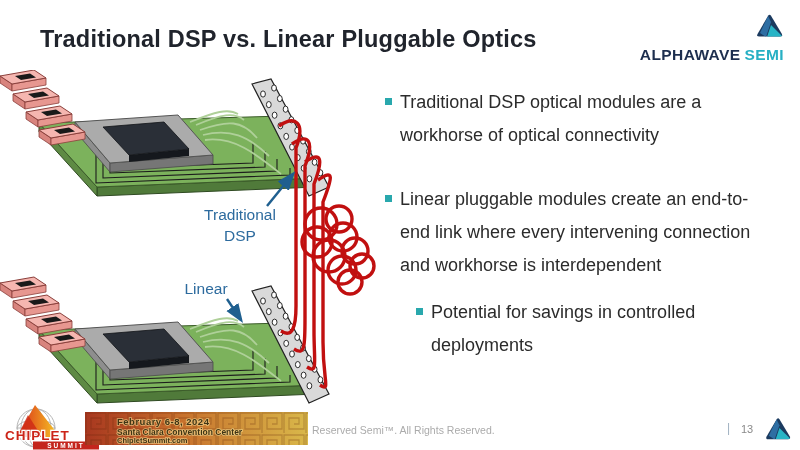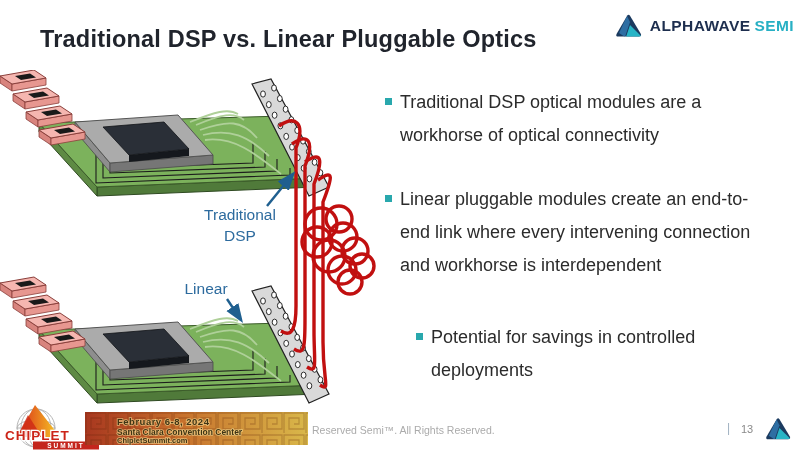--- a/index.html
+++ b/index.html
@@ -5,30 +5,30 @@
   html,body{margin:0;padding:0;background:#e9e9e9;}
   .slide{
     position:relative;width:800px;height:450px;background:#ffffff;overflow:hidden;
     font-family:"Liberation Sans",sans-serif;margin:0 auto;
   }
   
   .title{
     position:absolute;left:40px;top:26px;font-size:23.5px;font-weight:bold;
     color:#20242c;letter-spacing:.2px;
   }
-  .aw-logo{position:absolute;top:13px;right:6px;display:flex;align-items:center;gap:7px;}
+  .aw-logo{position:absolute;top:13px;right:16px;display:flex;align-items:flex-end;gap:7px;flex-direction:column;}
   .aw-logo .brand{font-size:15.5px;font-weight:600;color:#1d2e4e;letter-spacing:.4px;}
   .aw-logo .suffix{font-size:15.5px;font-weight:700;color:#27b0c4;letter-spacing:.4px;margin-left:4px;}
   
   .bullet{position:absolute;display:flex;align-items:flex-start;color:#2b2b2b;
     font-size:18px;line-height:33px;}
   .bullet .marker{flex:0 0 auto;width:7px;height:7px;background:#29A8AD;margin:12px 8px 0 0;}
   .b1{left:385px;top:86px;justify-content:flex-end;}  .b1 .btext{width:355px;}
   .b2{left:385px;top:183px;} .b2 .btext{width:355px;}
-  .b3{left:416px;top:296px;margin-top:25px;} .b3 .btext{width:330px;}
+  .b3{left:416px;top:296px;} .b3 .btext{width:330px;}
   
   .diagram{position:absolute;left:0;top:70px;width:400px;height:340px;}
   
   .chiplet-logo{position:absolute;left:2px;top:402px;}
   .banner{position:absolute;left:85px;top:412px;}
   .copyright{position:absolute;left:312px;top:424px;font-size:10.5px;color:#ababab;}
   .pg-divider{position:absolute;left:727px;top:421px;font-size:12px;color:#9fb0c0;}
   .pg-num{position:absolute;left:741px;top:423px;font-size:11px;color:#8a8a8a;}
   .footer-logo{position:absolute;left:764px;top:416px;}
 </style>

